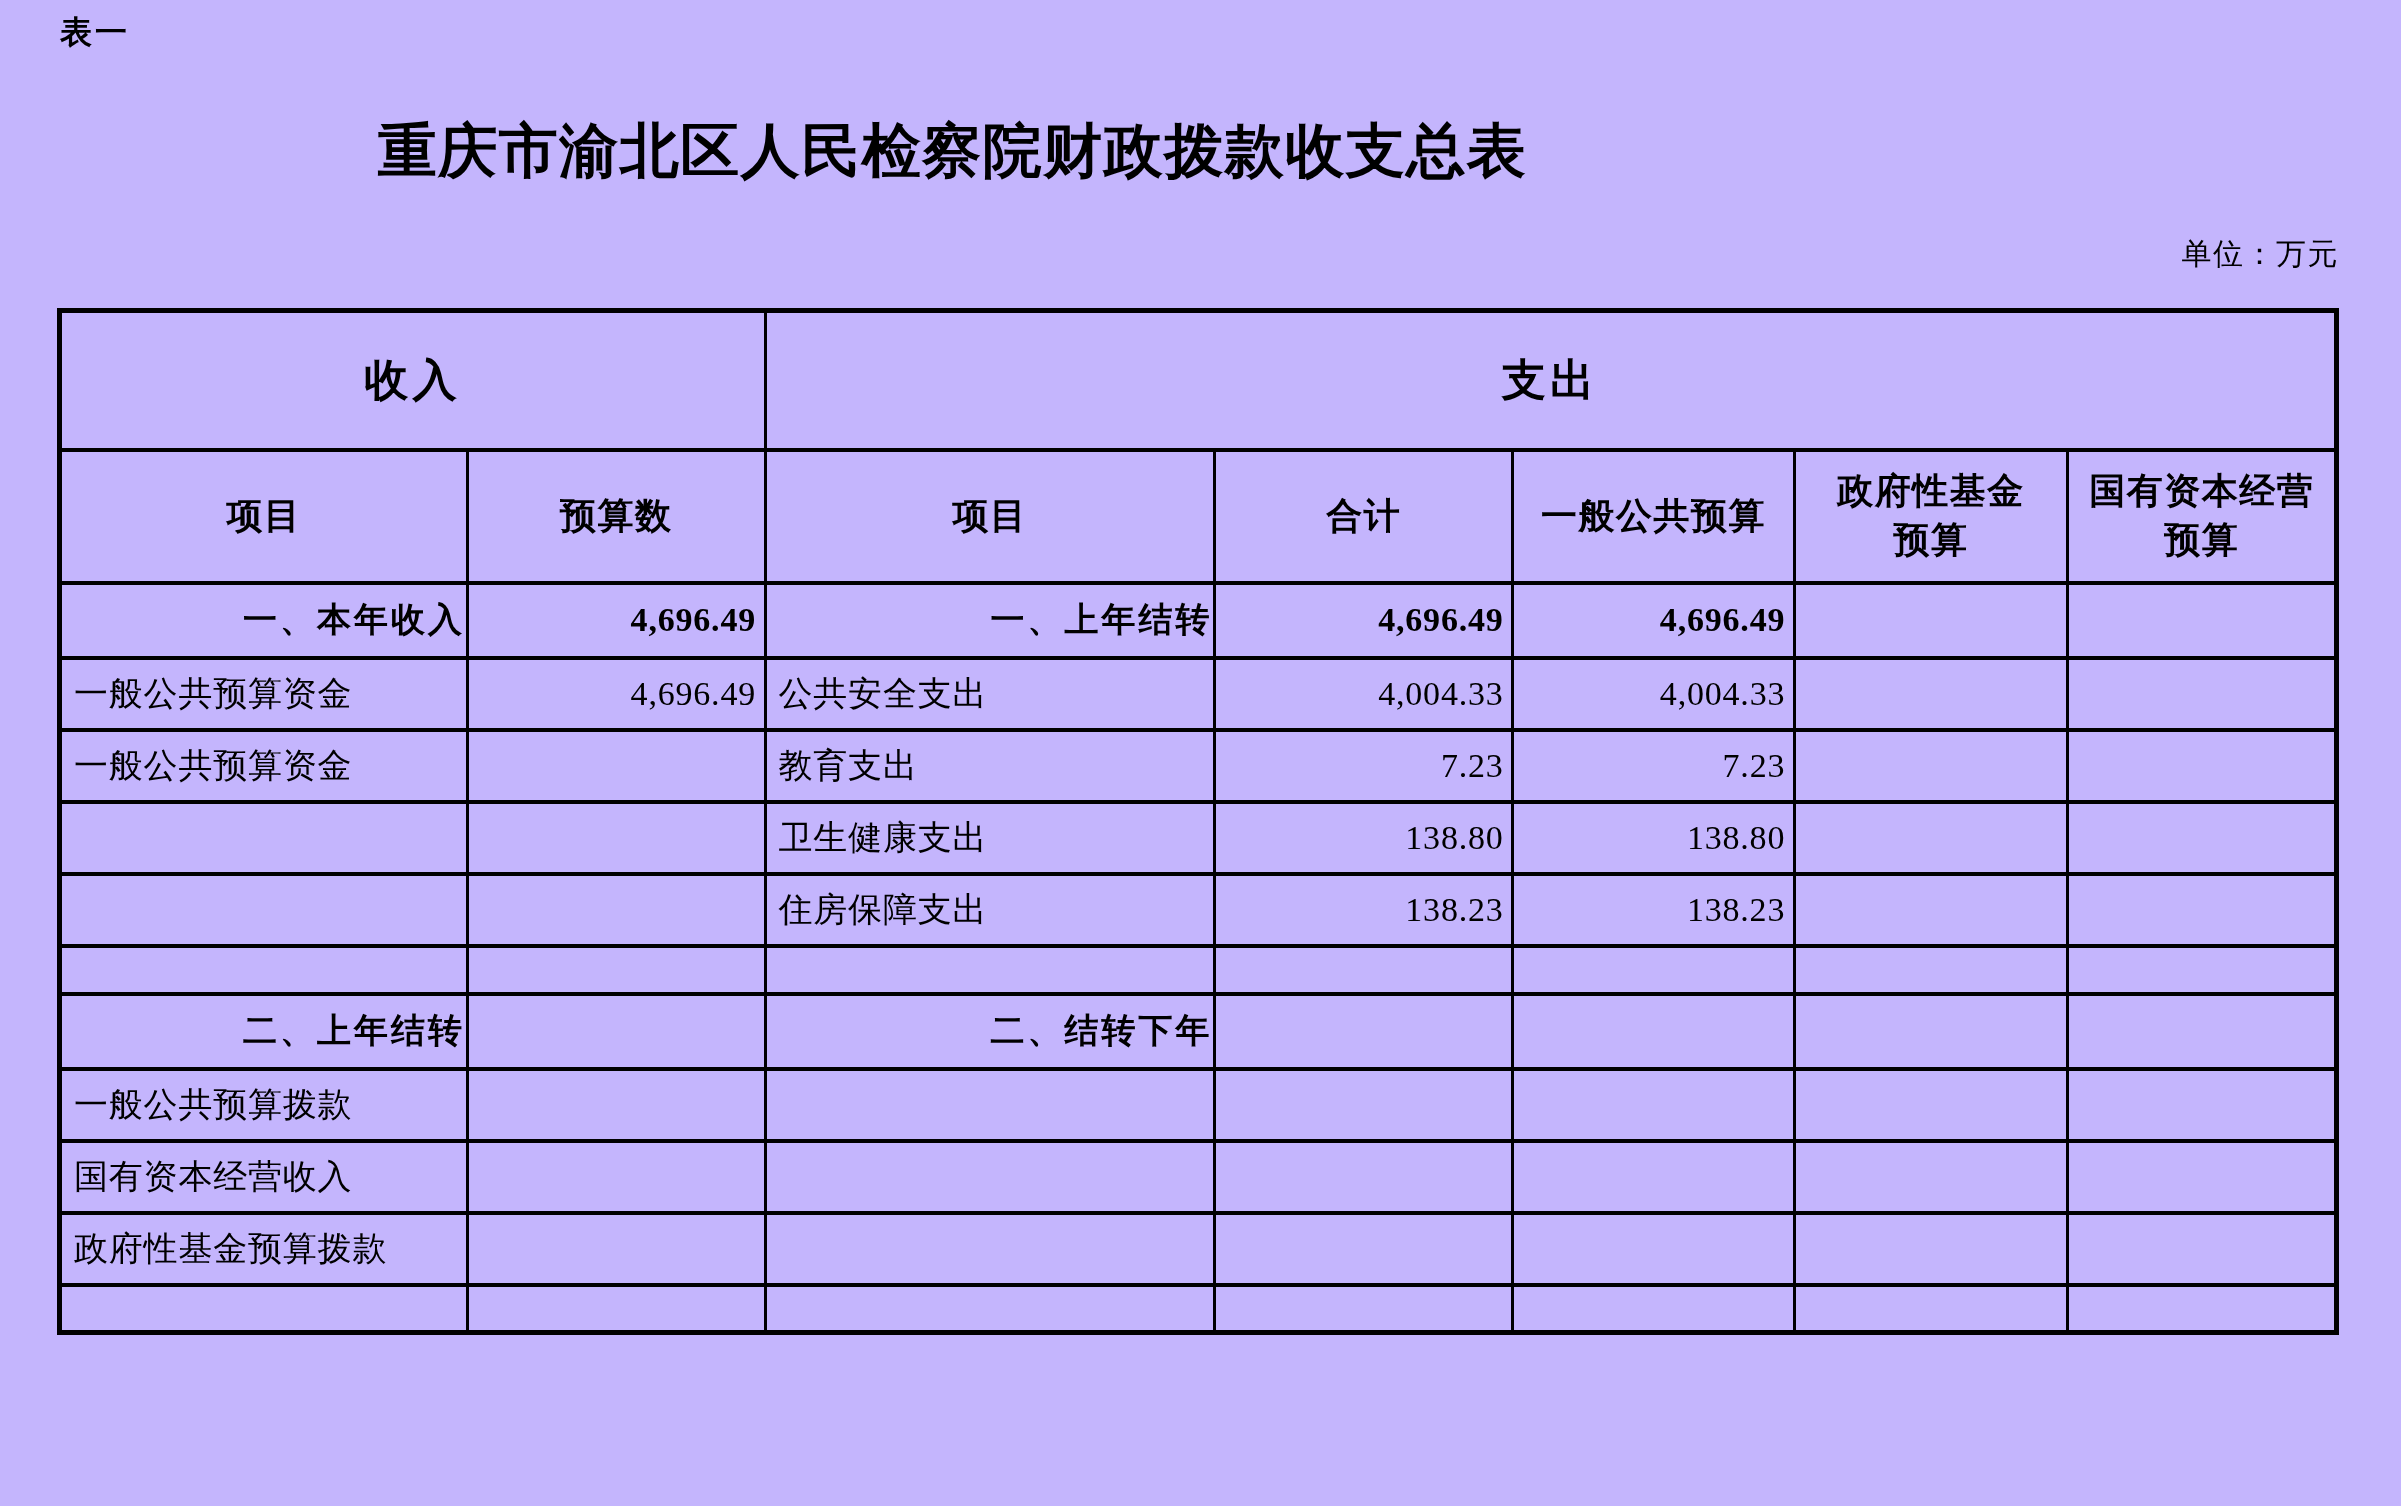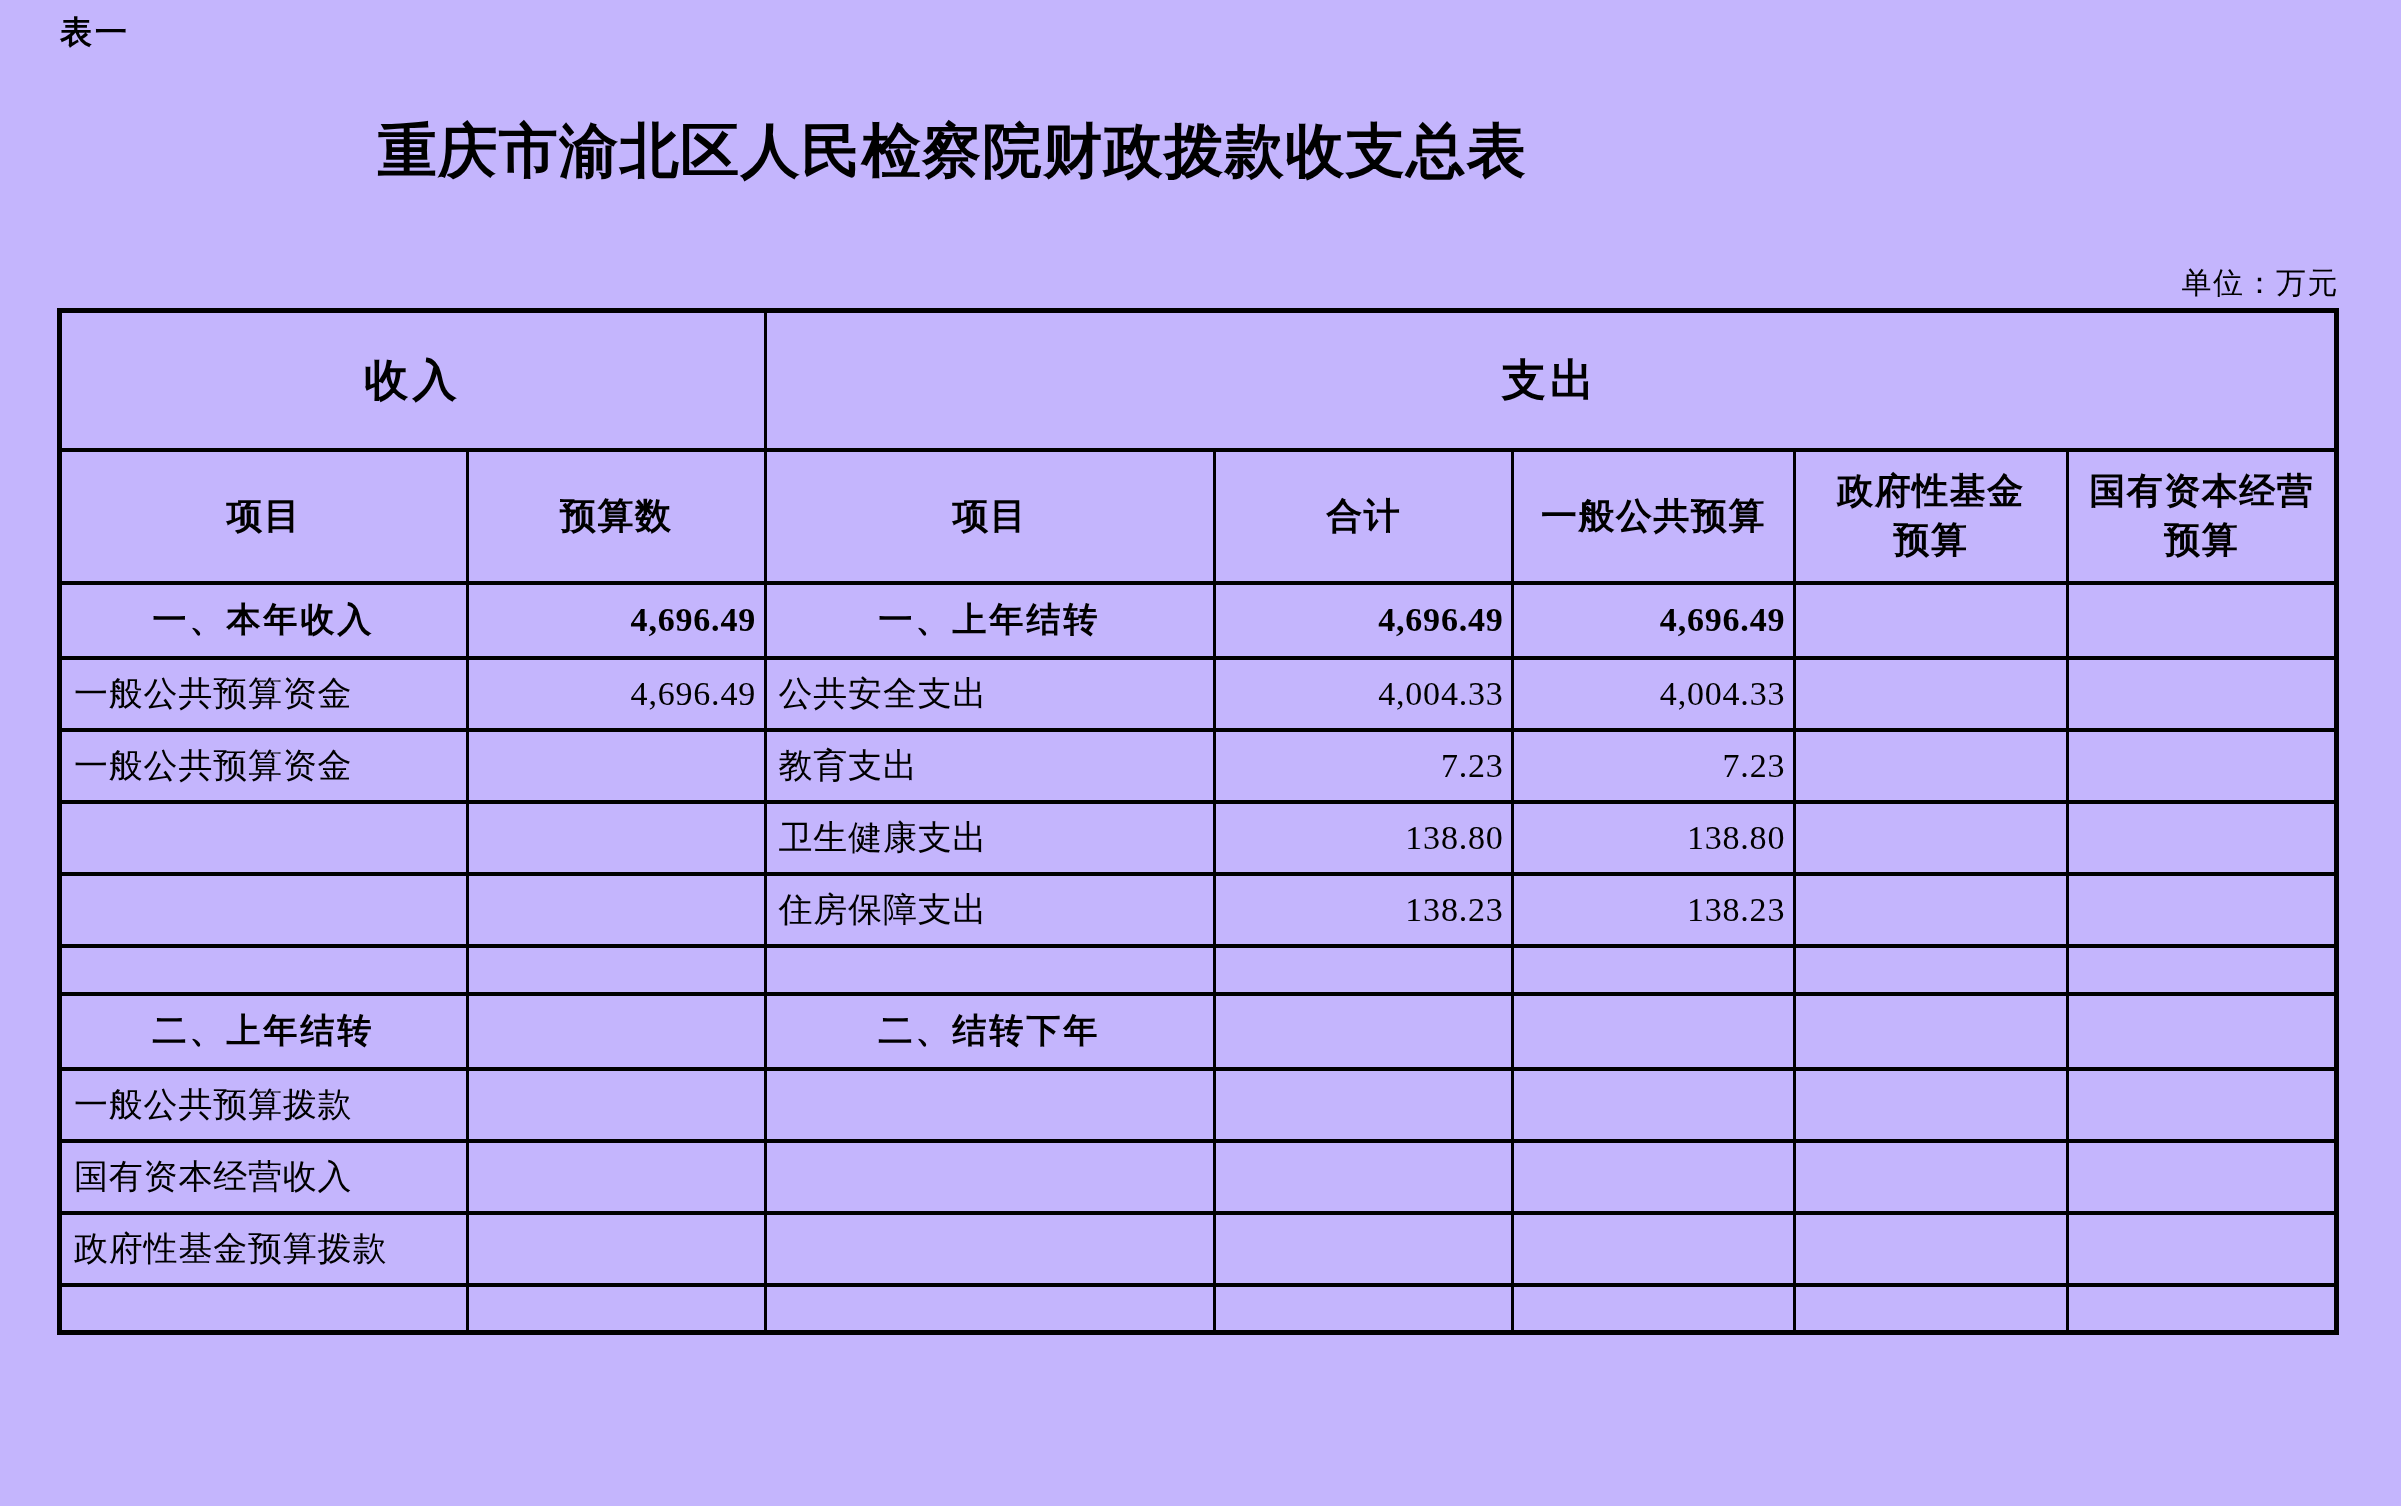--- a/index.html
+++ b/index.html
@@ -35,21 +35,21 @@
     width: 1905px;
     margin: 0;
     text-align: center;
     font-size: 59px;
     font-weight: bold;
     letter-spacing: 1.5px;
   }
   .unit-note {
     position: absolute;
     left: 57px;
-    top: 263px;
+    top: 234px;
     width: 2282px;
     text-align: right;
     font-size: 30px;
     letter-spacing: 1.5px;
   }
   table.budget-table {
     position: absolute;
     left: 57px;
     top: 308px;
     width: 2282px;
@@ -95,21 +95,21 @@
   }
   td.c-num {
     text-align: right;
     padding-right: 7.5px;
     font-variant-numeric: lining-nums;
   }
   tr.category td, tr.total td {
     font-weight: bold;
   }
   tr.category td.c-item, tr.total td.c-item {
-    text-align: center;
+    text-align: right;
     padding-left: 0;
     letter-spacing: 3px;
   }
 </style>
 </head>
 <body>
 
 <div class="sheet">
 
   <div class="table-label">表一</div>

